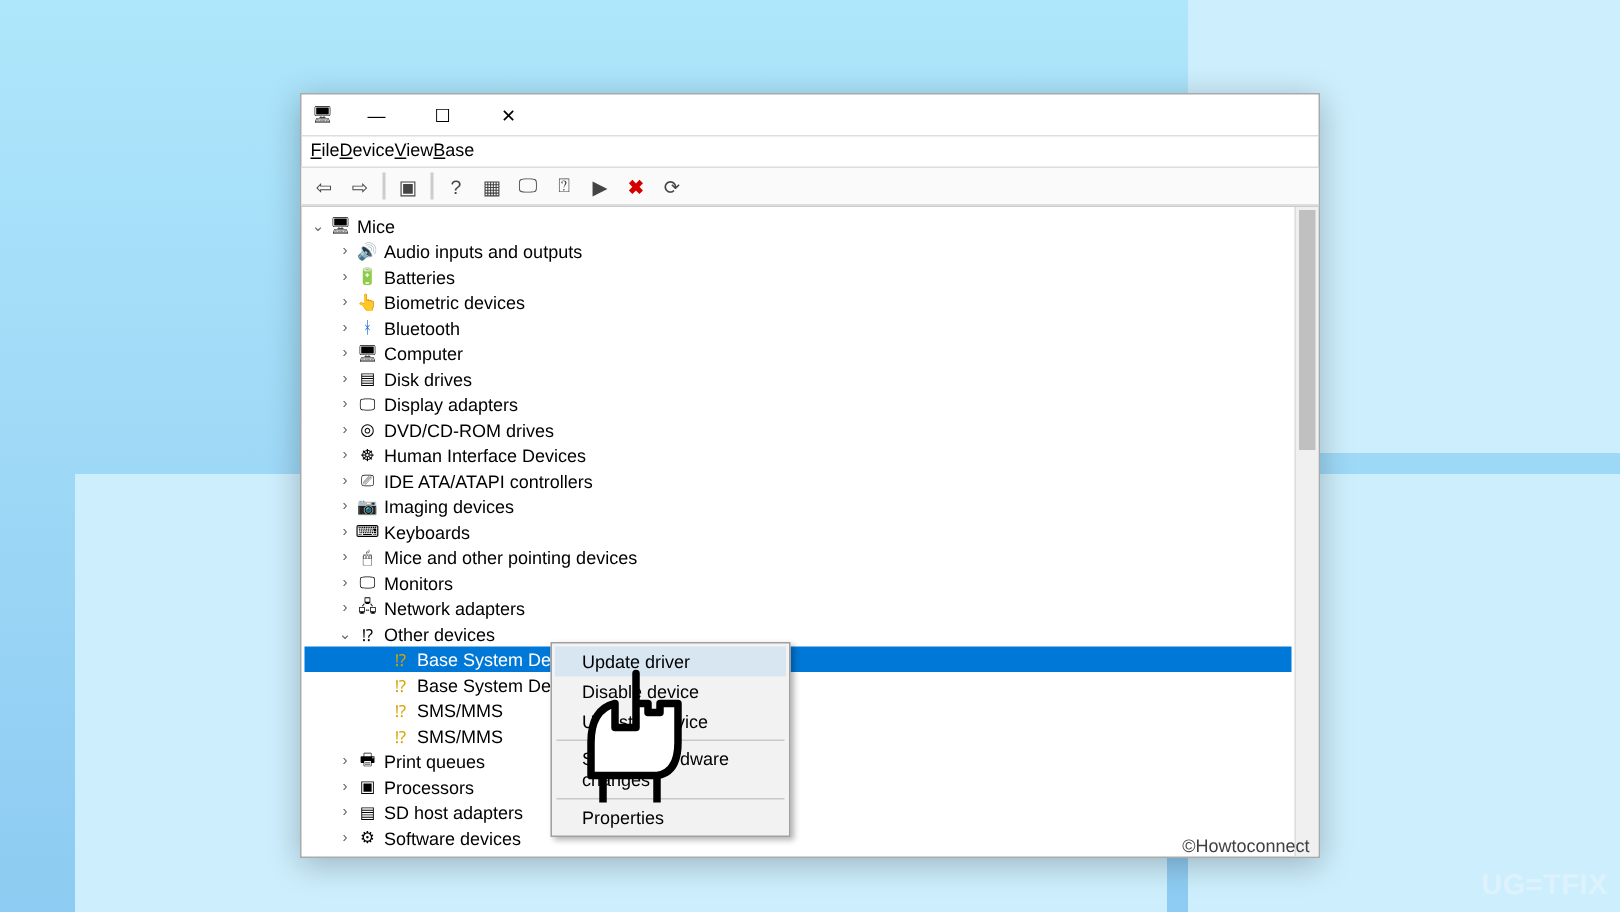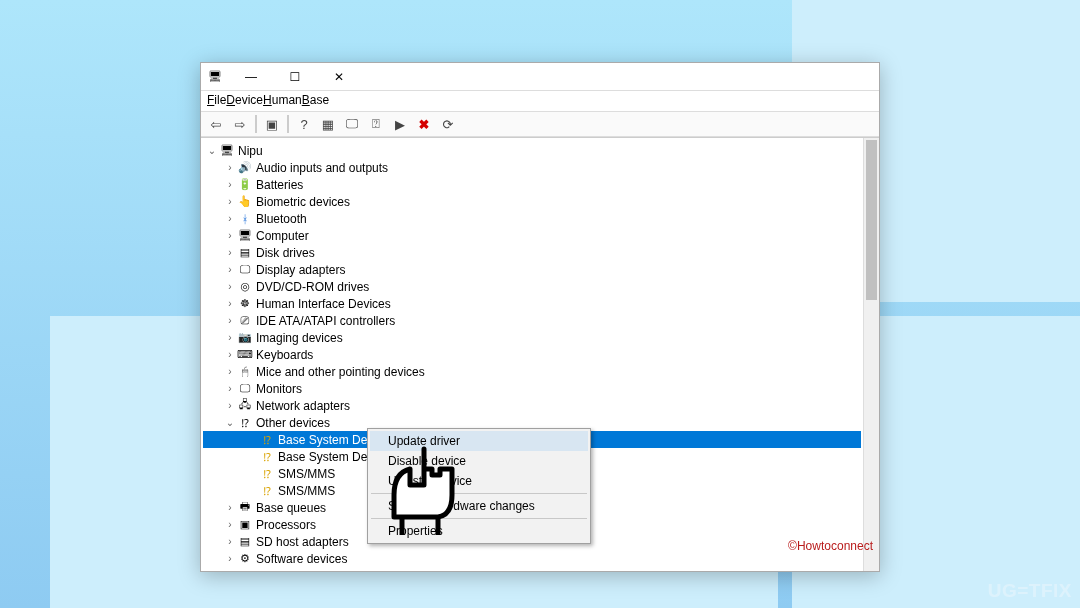--- a/index.html
+++ b/index.html
@@ -58,33 +58,33 @@
 
 .lvl0 { padding-left: 2px; }
 .lvl1 { padding-left: 20px; }
 .lvl2 { padding-left: 42px; }
 
 .scrollbar { width:16px; background:#f0f0f0; border-left:1px solid #ddd; position:relative;}
 .scroll-thumb { position:absolute; top:2px; left:2px; right:2px; height:160px; background:#c0c0c0;}
 
 .context-menu {
   position:absolute; left:367px; top:428px;
-  width:224px; background:#f2f2f2; border:1px solid #a0a0a0;
+  width:160px; background:#f2f2f2; border:1px solid #a0a0a0;
   box-shadow:2px 2px 4px rgba(0,0,0,0.3); font-size:12px;
   padding:2px;
 }
 .ctx-item { padding:3px 18px; cursor:default; }
 .ctx-item.hover { background:#d8e6f2; }
 .ctx-sep { height:1px; background:#c8c8c8; margin:2px 1px; }
 
 .cursor-point {
   position:absolute; left:388px; top:445px; z-index:50;
   pointer-events:none;
 }
-.watermark { position:absolute; bottom:18px; right:6px; color:#b91c1c; font-size:12px; }
+.watermark { position:absolute; bottom:0; right:6px; color:#404040; font-size:12px; }
 .brand { position:absolute; bottom:6px; right:8px; color:#e8f6fd; font-size:19px; font-weight:600; letter-spacing:0.5px; opacity:0.6;}
 </style>
 </head>
 <body>
 
 <div class="bg-shape bg-a"></div>
 <div class="bg-shape bg-b"></div>
 <div class="bg-shape bg-c"></div>
 
 <div class="window">
@@ -93,21 +93,21 @@
     <div class="win-buttons">
       <div class="win-btn">—</div>
       <div class="win-btn">☐</div>
       <div class="win-btn close">✕</div>
     </div>
   </div>
 
   <div class="menubar">
     <span>File</span>
     <span>Device</span>
-    <span>Human</span>
+    <span>View</span>
     <span>Base</span>
   </div>
 
   <div class="toolbar" id="toolbar">
       <div class="tool">⇦</div>
       <div class="tool">⇨</div>
       <div class="tool sep"></div>
       <div class="tool">▣</div>
       <div class="tool sep"></div>
       <div class="tool">?</div>
@@ -117,21 +117,21 @@
       <div class="tool">▶</div>
       <div class="tool red">✖</div>
       <div class="tool">⟳</div>
     </div>
 
   <div class="content">
     <div class="tree" id="tree">
         <div class="tree-row lvl0">
           <span class="chev">⌄</span>
           <span class="tree-icon">🖥</span>
-          <span class="tree-label">Nipu</span>
+          <span class="tree-label">Mice</span>
         </div>
         <div class="tree-row lvl1">
           <span class="chev">›</span>
           <span class="tree-icon">🔊</span>
           <span class="tree-label">Audio inputs and outputs</span>
         </div>
         <div class="tree-row lvl1">
           <span class="chev">›</span>
           <span class="tree-icon">🔋</span>
           <span class="tree-label">Batteries</span>
@@ -222,21 +222,21 @@
           <span class="tree-label">SMS/MMS</span>
         </div>
         <div class="tree-row lvl2">
           <span class="chev"></span>
           <span class="tree-icon" style="color: rgb(217, 163, 0);">⁉</span>
           <span class="tree-label">SMS/MMS</span>
         </div>
         <div class="tree-row lvl1">
           <span class="chev">›</span>
           <span class="tree-icon">🖶</span>
-          <span class="tree-label">Base queues</span>
+          <span class="tree-label">Print queues</span>
         </div>
         <div class="tree-row lvl1">
           <span class="chev">›</span>
           <span class="tree-icon">▣</span>
           <span class="tree-label">Processors</span>
         </div>
         <div class="tree-row lvl1">
           <span class="chev">›</span>
           <span class="tree-icon">▤</span>
           <span class="tree-label">SD host adapters</span>

